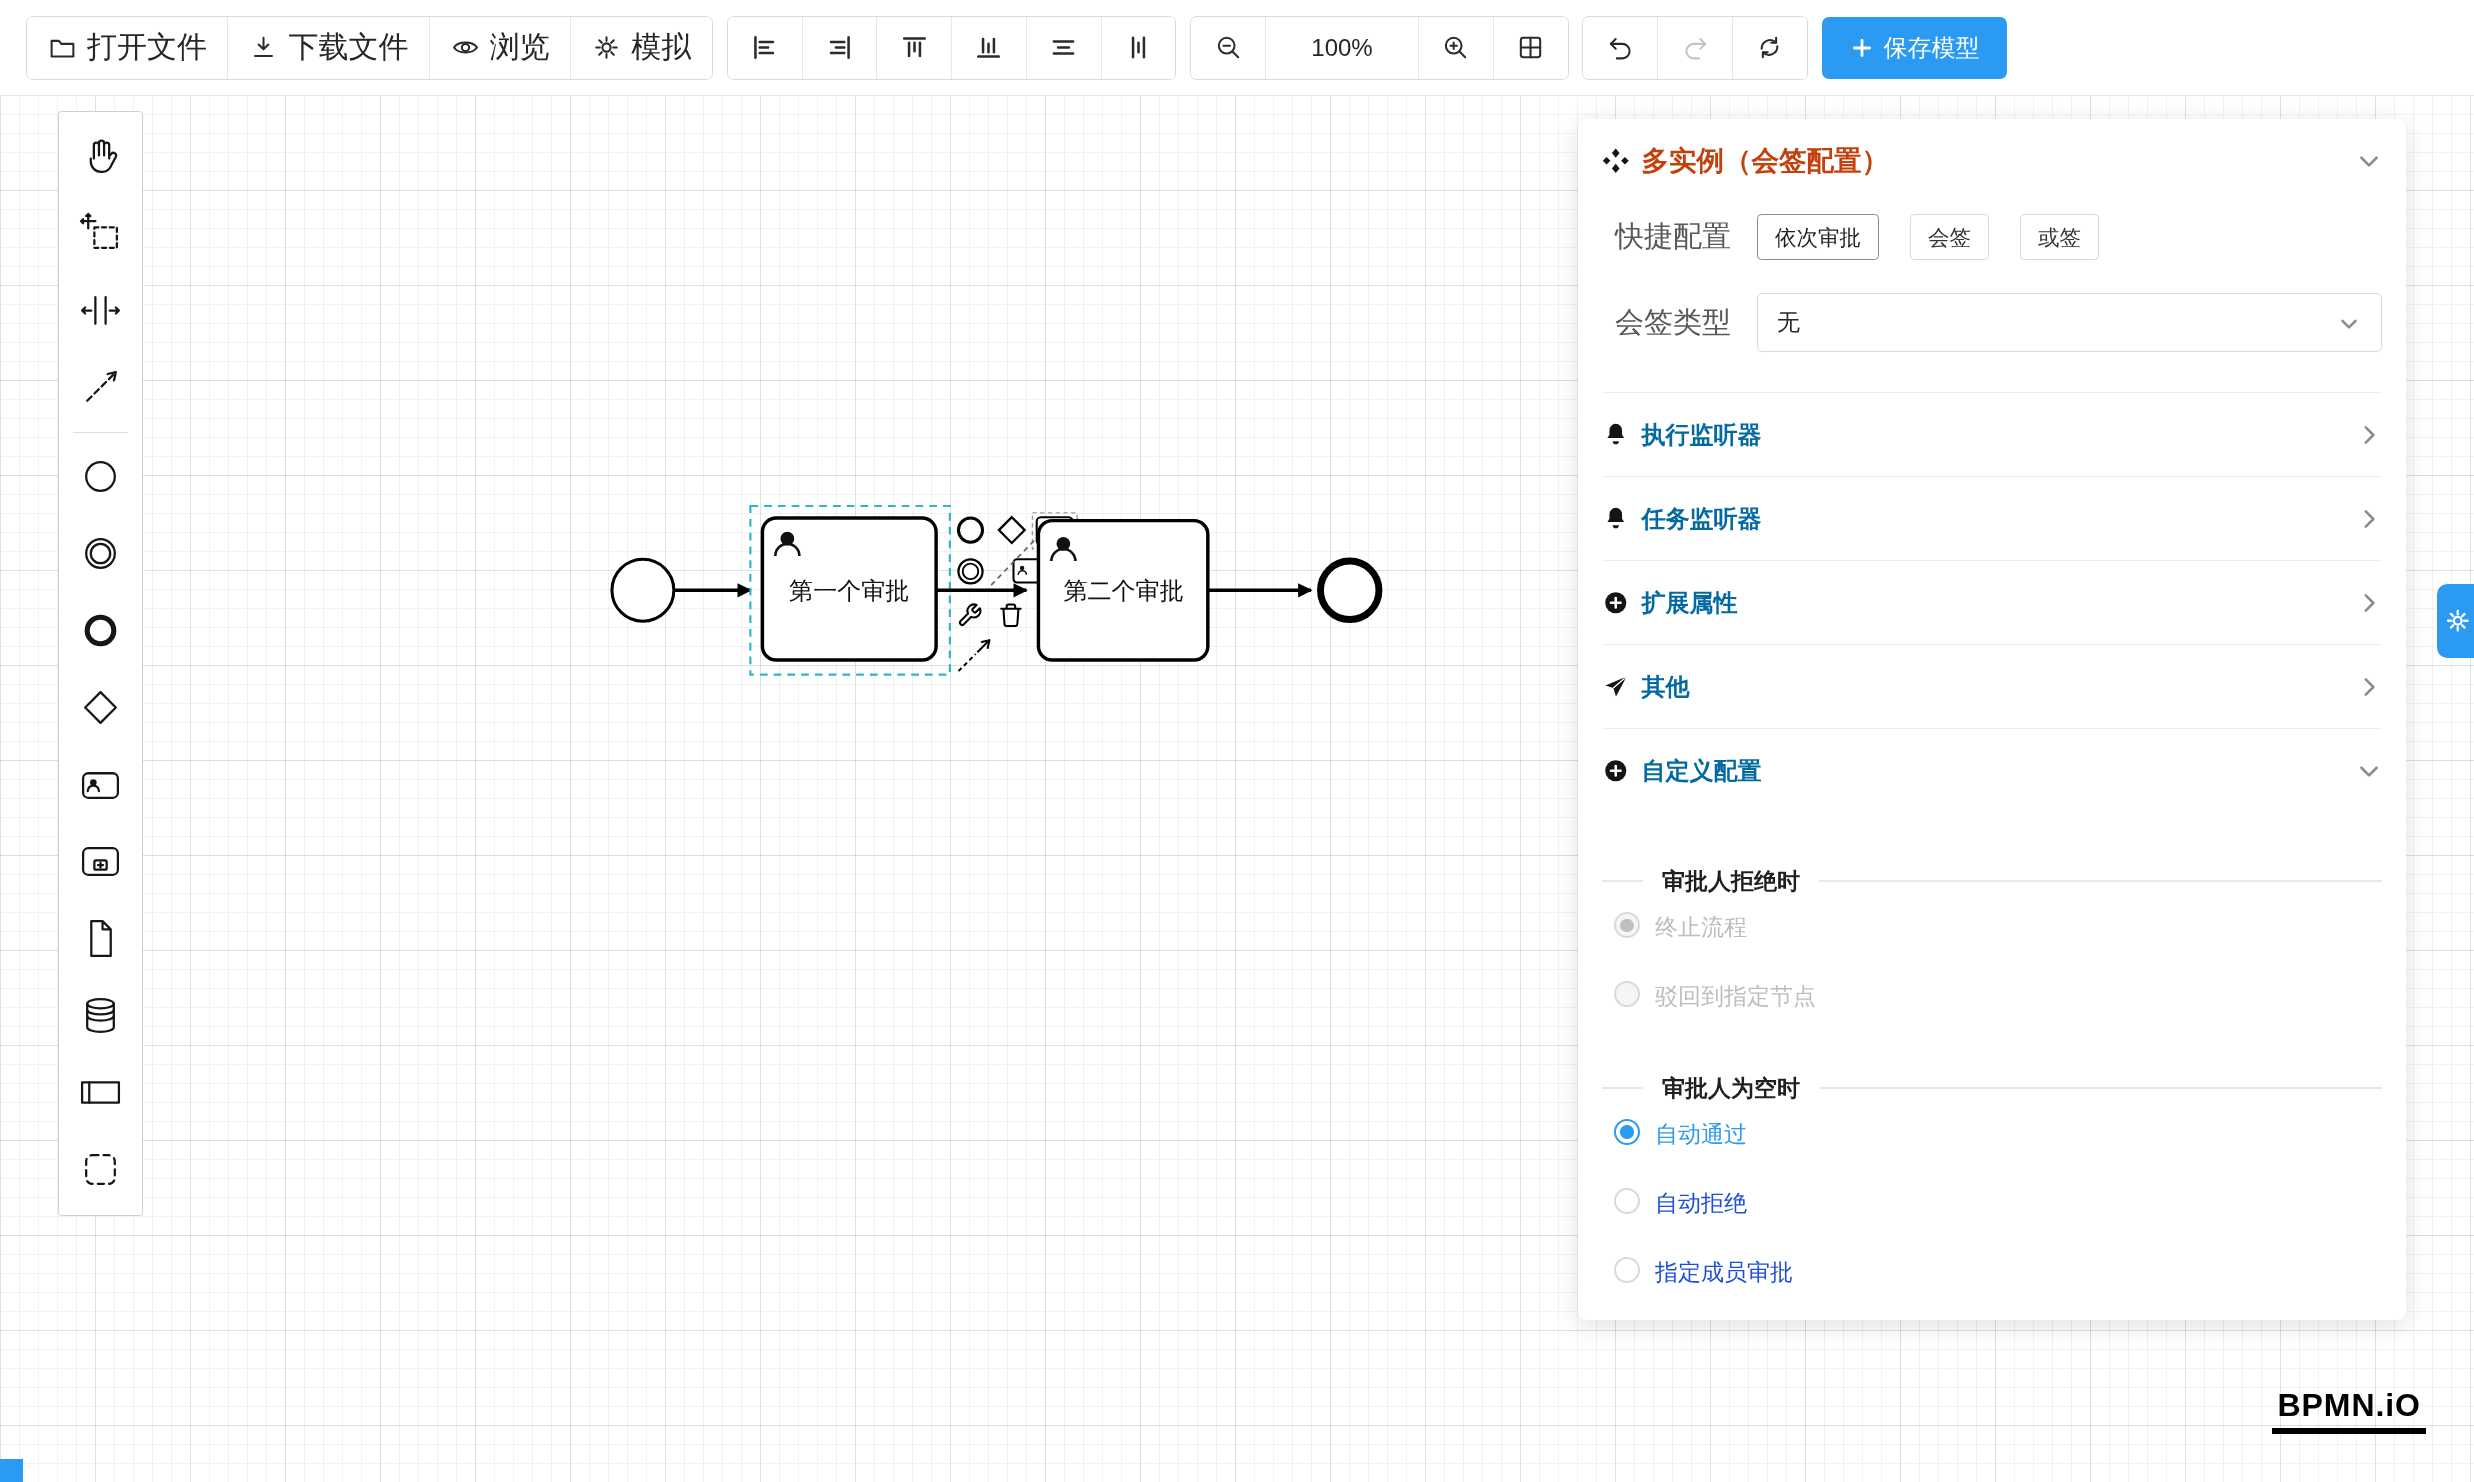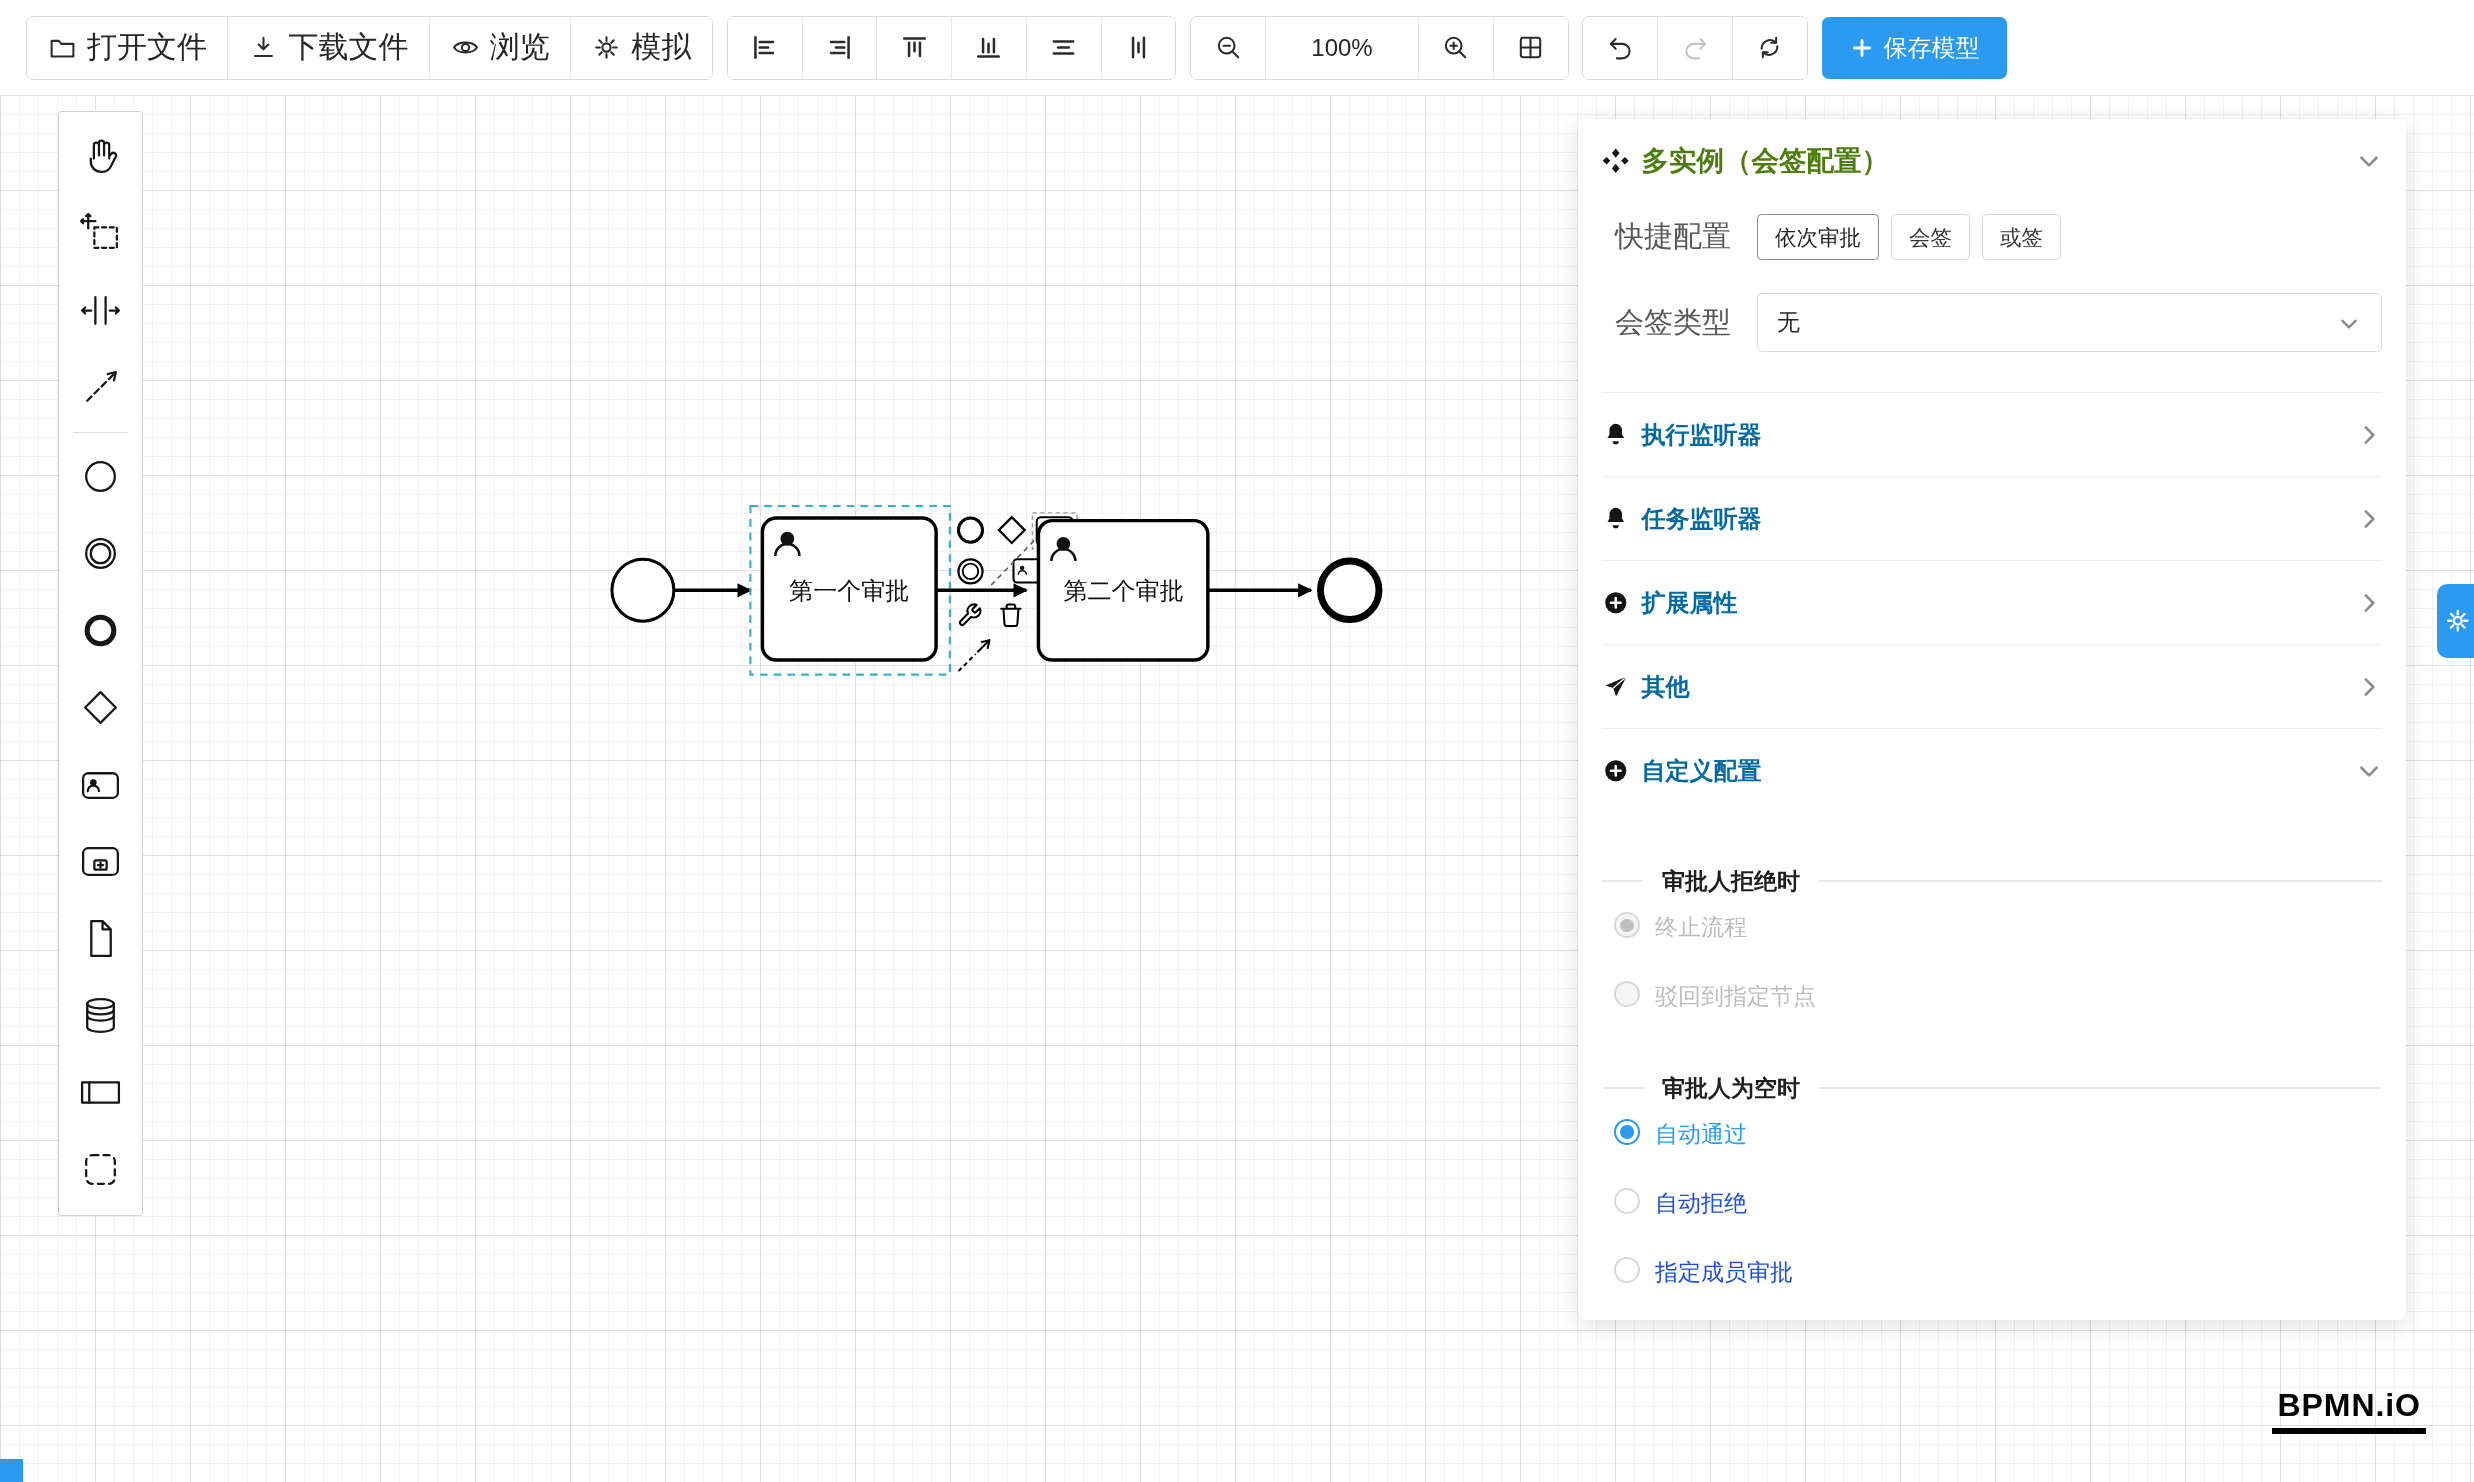--- a/index.html
+++ b/index.html
@@ -34,25 +34,25 @@
   .pal-div{width:55px;height:0.9px;background:#e0e0e0;margin:5.2px 0;}
   .pi{width:45px;height:45px;fill:none;stroke:#161616;stroke-width:2.2;stroke-linecap:round;stroke-linejoin:round;}
 
   
   .diagram{position:absolute;left:0;top:0;width:2475px;height:1387px;z-index:5;}
   .bpmn-label{font-size:28px;fill:#111;font-family:"Liberation Sans","DejaVu Sans",sans-serif;}
 
   
   .panel{position:absolute;left:1578px;top:24px;width:828px;height:1201px;background:#fff;border-radius:8.6px;box-shadow:0 5.2px 24px rgba(0,0,0,0.12);z-index:20;padding:0 24px;box-sizing:border-box;overflow:hidden;}
   .panel-title-row{height:83px;display:flex;align-items:center;gap:12px;cursor:pointer;}
-  .panel-title{font-size:27.5px;font-weight:700;color:#4d7c0f;flex:1;}
+  .panel-title{font-size:27.5px;font-weight:700;color:#c2410c;flex:1;}
   .chev{width:26px;height:26px;stroke:#8c8c8c;stroke-width:2.4;fill:none;stroke-linecap:round;stroke-linejoin:round;}
   .cfg-row{display:flex;align-items:center;margin-top:12px;}
   .cfg-label{width:129px;text-align:right;color:#595959;font-size:29px;margin-right:26px;flex:none;}
-  .chip-wrap{display:flex;gap:12px;}
+  .chip-wrap{display:flex;gap:31px;}
   .chip{border:0.9px solid #d9d9d9;border-radius:4.3px;background:#fff;padding:7.7px 17px;font-size:21.5px;color:#333;cursor:pointer;font-family:inherit;}
   .chip.active{border-color:#8c8c8c;color:#1f1f1f;}
   .cfg-row.type-row{margin-top:33px;}
   .select{flex:1;height:57px;border:0.9px solid #d9d9d9;border-radius:5.2px;display:flex;align-items:center;padding:0 19px;font-size:23px;color:#262626;cursor:pointer;}
   .select .sel-val{flex:1;}
   .prow-list{margin-top:40px;}
   .prow{height:83px;display:flex;align-items:center;gap:12px;border-top:0.9px solid #ededed;cursor:pointer;}
   .prow-label{flex:1;font-size:24px;font-weight:700;color:#0369a1;}
   .pic{width:27.5px;height:27.5px;flex:none;}
   .custom-body{padding-top:31px;}

